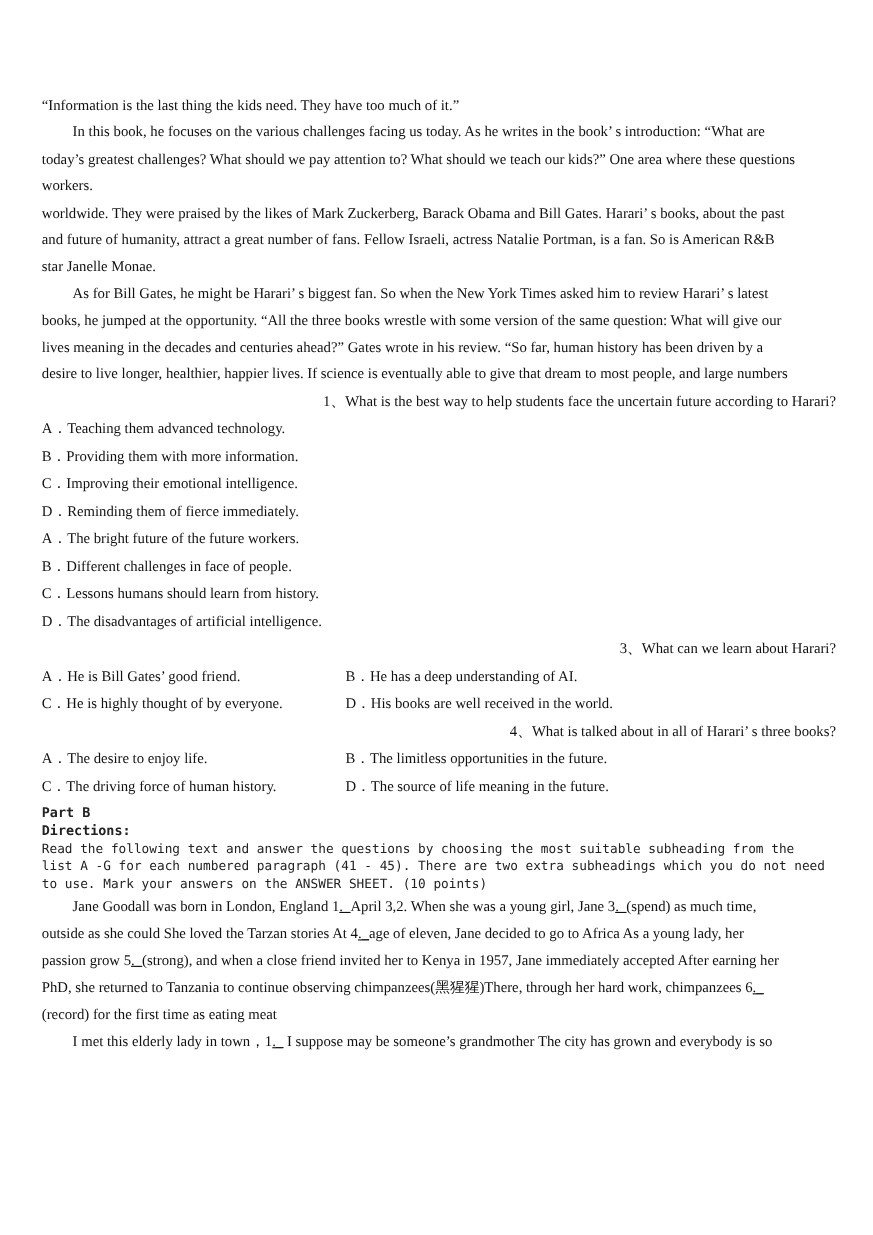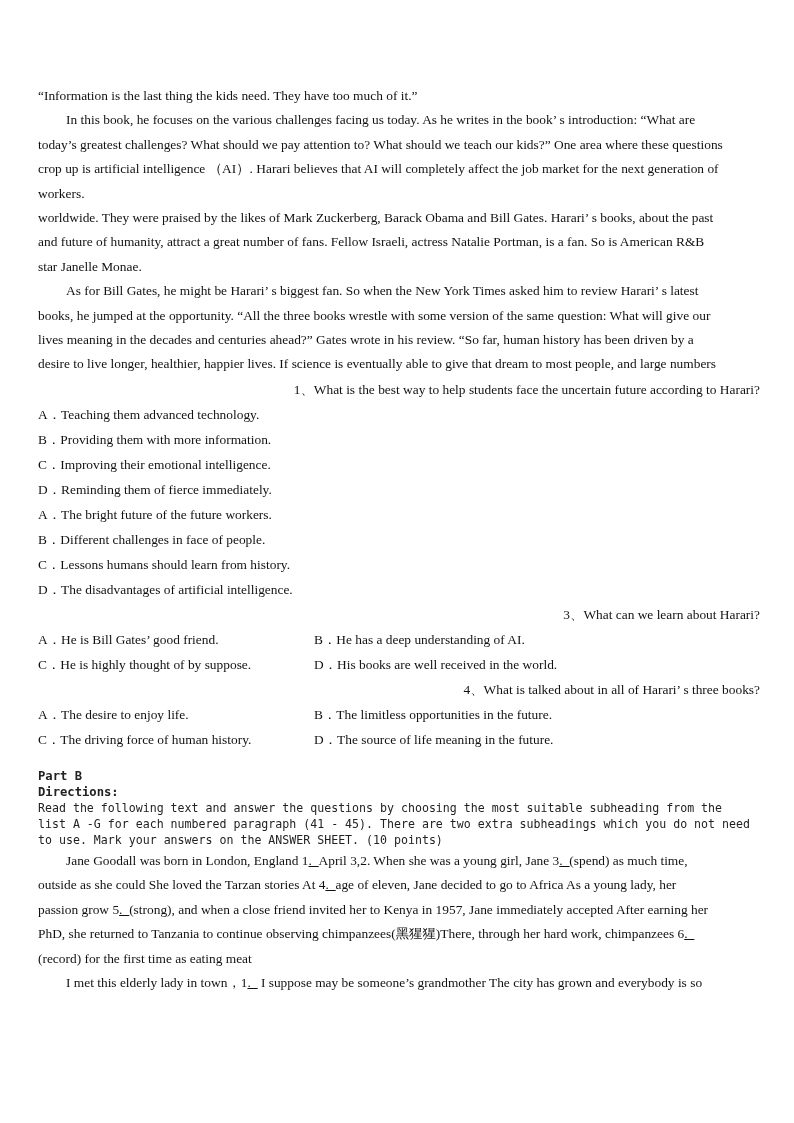--- a/index.html
+++ b/index.html
@@ -18,21 +18,20 @@
 </head>
 <body>
 
 <div class="page">
 
   <div class="line">“Information is the last thing the kids need. They have too much of it.”</div>
 
   <div>
     <div class="line indent">In this book, he focuses on the various challenges facing us today. As he writes in the book’ s introduction: “What are</div>
     <div class="line">today’s greatest challenges? What should we pay attention to? What should we teach our kids?” One area where these questions</div>
-    <div class="line">crop up is artificial intelligence （AI）. Harari believes that AI will completely affect the job market for the next generation of</div>
     <div class="line">workers.</div>
   </div>
 
   <div>
     <div class="line">worldwide. They were praised by the likes of Mark Zuckerberg, Barack Obama and Bill Gates. Harari’ s books, about the past</div>
     <div class="line">and future of humanity, attract a great number of fans. Fellow Israeli, actress Natalie Portman, is a fan. So is American R&amp;B</div>
     <div class="line">star Janelle Monae.</div>
   </div>
 
   <div>
@@ -57,38 +56,38 @@
     <div class="opt">D．The disadvantages of artificial intelligence.</div>
   </div>
 
   <div>
     <div class="q">3、What can we learn about Harari?</div>
     <div class="row2">
       <span class="col">A．He is Bill Gates’ good friend.</span>
       <span>B．He has a deep understanding of AI.</span>
     </div>
     <div class="row2">
-      <span class="col">C．He is highly thought of by suppose.</span>
+      <span class="col">C．He is highly thought of by everyone.</span>
       <span>D．His books are well received in the world.</span>
     </div>
   </div>
 
   <div>
     <div class="q">4、What is talked about in all of Harari’ s three books?</div>
     <div class="row2">
       <span class="col">A．The desire to enjoy life.</span>
       <span>B．The limitless opportunities in the future.</span>
     </div>
     <div class="row2">
       <span class="col">C．The driving force of human history.</span>
       <span>D．The source of life meaning in the future.</span>
     </div>
   </div>
 
-  <div style="margin-top:16px;">
+  <div style="margin-top:4px;">
     <div class="mono bold">Part B</div>
     <div class="mono bold">Directions:</div>
     <div class="mono">Read the following text and answer the questions by choosing the most suitable subheading from the</div>
     <div class="mono">list A -G for each numbered paragraph (41 - 45). There are two extra subheadings which you do not need</div>
     <div class="mono">to use. Mark your answers on the ANSWER SHEET. (10 points)</div>
 
     <div style="margin-top:1px;">
       <div class="line indent"><span>Jane Goodall was born in London, England 1</span><span class="u">._</span><span>April 3,2.   When she was a young girl, Jane 3</span><span class="u">._</span><span>(spend) as much time,</span></div>
       <div class="line"><span>outside as she could She loved the Tarzan stories At 4</span><span class="u">._</span><span>age of eleven, Jane decided to go to Africa As a young lady, her</span></div>
       <div class="line"><span>passion grow 5</span><span class="u">._</span><span>(strong), and when a close friend invited her to Kenya in 1957, Jane immediately accepted After earning her</span></div>

